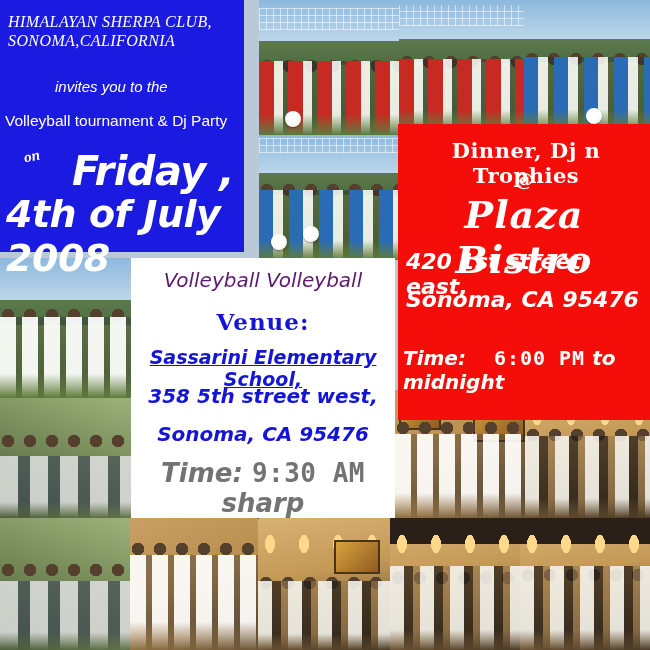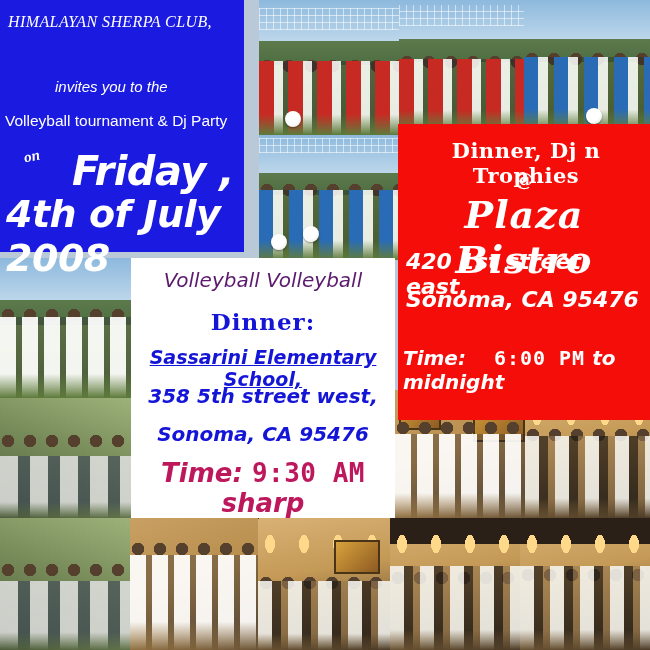--- a/index.html
+++ b/index.html
@@ -244,21 +244,21 @@
     font-family:"DejaVu Sans", sans-serif;
     font-style: italic; font-weight: bold;
     font-size: 20px;
   }
   #wp-addr1 { top: 88px;  font-size: 19px; text-decoration: underline; }
   #wp-addr2 { top: 126px; }
   #wp-addr3 { top: 164px; }
   #white-time {
     position:absolute; left: 0; top: 200px; width: 264px;
     text-align:center;
-    color:#be185d;
+    color:#737373;
     font-family:"DejaVu Sans", sans-serif;
     font-style: italic; font-weight: bold;
     font-size: 26px;
   }
   #white-time .digits {
     font-family:"DejaVu Sans Mono", monospace;
     font-style: normal;
     letter-spacing: 0.5px;
   }
 </style>
@@ -371,20 +371,21 @@
     <div class="indoor2"></div>
     <div class="lamp-cords"></div>
     <div class="lamps"></div>
     <div class="heads" style="top:38%;"></div>
     <div class="crowd dark-party"></div>
   </div>
 
   <div class="panel" id="blue-panel">
     <div id="club-name">
       <div>HIMALAYAN SHERPA CLUB,</div>
+      <div>SONOMA,CALIFORNIA</div>
     </div>
     <div id="invites-line">invites you to the</div>
     <div id="event-line">Volleyball tournament &amp; Dj Party</div>
     <div id="on-word">on</div>
     <div id="friday-line">Friday ,</div>
     <div id="date-line">4th of July 2008</div>
   </div>
 
   <div class="panel" id="red-panel">
     <div id="dinner-line">Dinner, Dj n Trophies</div>
@@ -394,21 +395,21 @@
     <div class="red-addr" id="red-addr2">Sonoma, CA 95476</div>
     <div id="red-time">
       <span>Time:</span>
       <span class="digits">6:00 PM</span>
       <span>to midnight</span>
     </div>
   </div>
 
   <div class="panel" id="white-panel">
     <div id="vb-tournament">Volleyball Volleyball</div>
-    <div id="venue-label">Dinner:</div>
+    <div id="venue-label">Venue:</div>
     <div class="blue-addr" id="wp-addr1">Sassarini Elementary School,</div>
     <div class="blue-addr" id="wp-addr2">358 5th street west,</div>
     <div class="blue-addr" id="wp-addr3">Sonoma, CA 95476</div>
     <div id="white-time">
       <span>Time:</span>
       <span class="digits">9:30 AM</span>
       <span>sharp</span>
     </div>
   </div>
 

